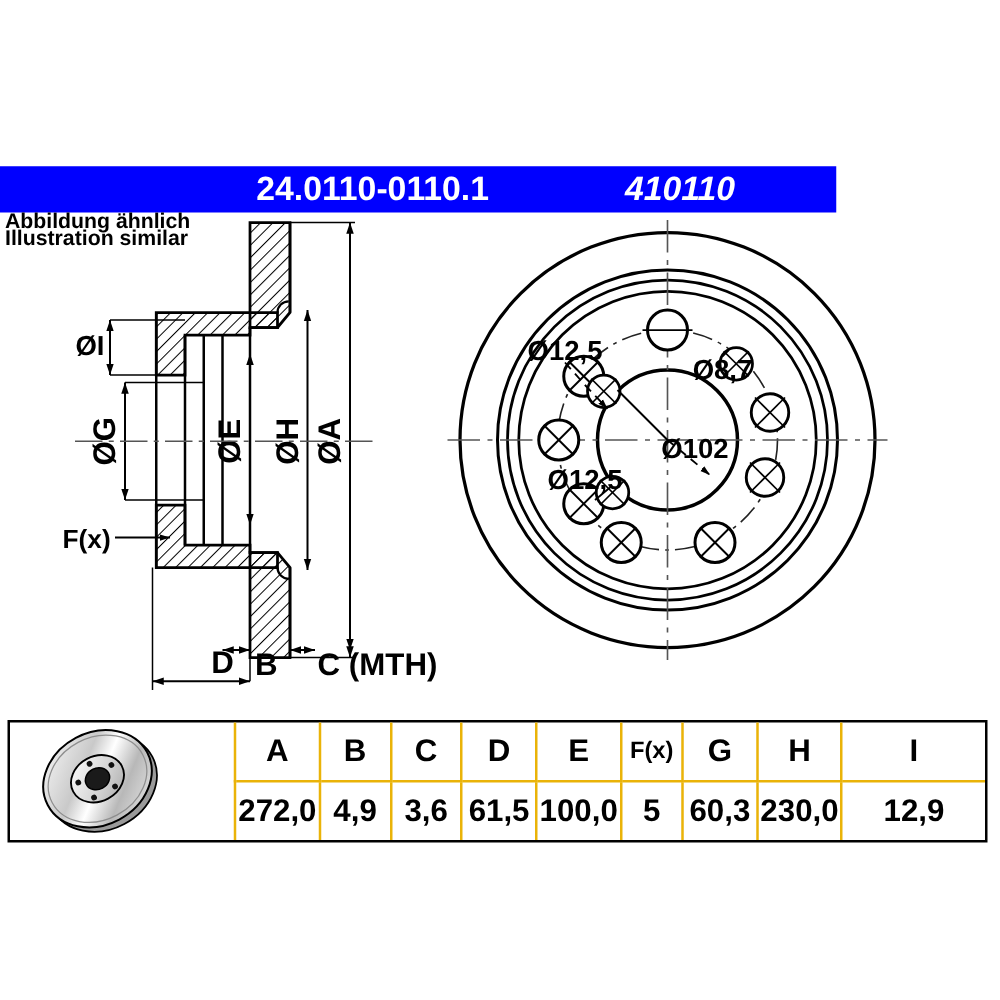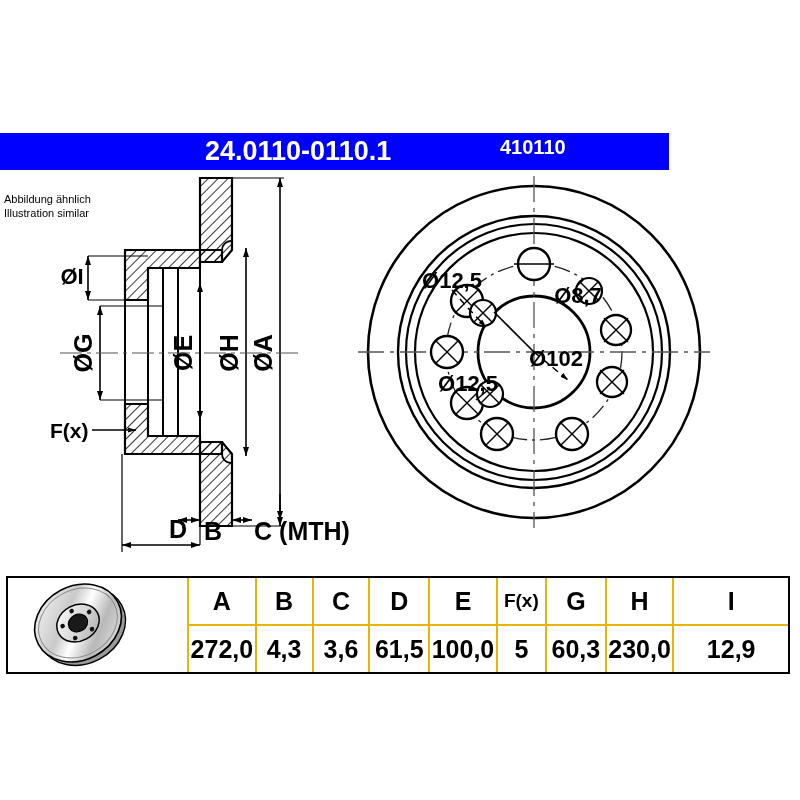--- a/index.html
+++ b/index.html
@@ -15,28 +15,29 @@
     position:absolute;left:0;top:133px;width:669px;height:37px;
     background:#0000ff;
   }
   .titlebar .partno{
     position:absolute;left:205px;top:3px;
     color:#ffffff;font-size:27px;font-weight:bold;letter-spacing:0px;
     white-space:nowrap;
   }
   .titlebar .refno{
     position:absolute;left:500px;top:3px;
-    color:#ffffff;font-size:20px;font-weight:bold;
+    color:#ffffff;font-size:27px;font-weight:bold;
     white-space:nowrap;
+    font-style:italic;
   }
 
   
   .note{
-    position:absolute;left:4px;top:192px;
-    font-size:11px;font-weight:normal;color:#000;line-height:14px;
+    position:absolute;left:4px;top:170px;
+    font-size:17px;font-weight:bold;color:#000;line-height:14px;
     white-space:nowrap;
   }
 
   
   #drawing{position:absolute;left:0;top:0;width:800px;height:800px;}
 
   
   .spectable{
     position:absolute;left:6px;top:576px;width:784px;height:98px;
     border:2px solid #000;box-sizing:border-box;
@@ -318,21 +319,21 @@
         <td style="width:7.2%">C</td>
         <td style="width:7.6%">D</td>
         <td style="width:8.6%">E</td>
         <td class="fx" style="width:6.2%">F(x)</td>
         <td style="width:7.6%">G</td>
         <td style="width:8.6%">H</td>
         <td class="last" style="width:14.9%">I</td>
       </tr>
       <tr>
         <td>272,0</td>
-        <td>4,3</td>
+        <td>4,9</td>
         <td>3,6</td>
         <td>61,5</td>
         <td>100,0</td>
         <td>5</td>
         <td>60,3</td>
         <td>230,0</td>
         <td class="last">12,9</td>
       </tr>
     </tbody>
       </table>

